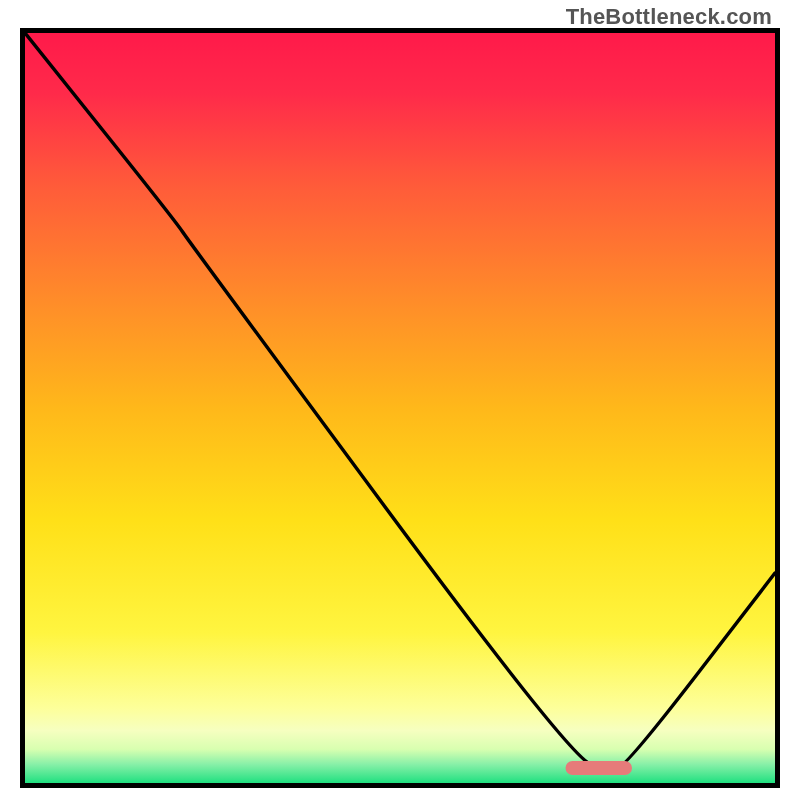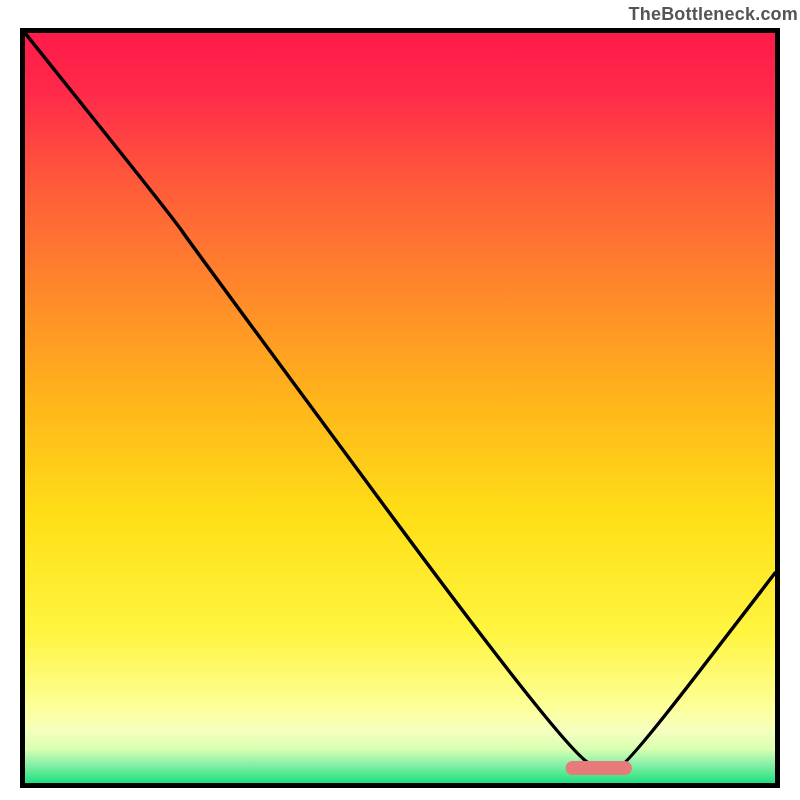--- a/index.html
+++ b/index.html
@@ -11,22 +11,22 @@
     font-family: Arial, Helvetica, sans-serif;
   }
   .container {
     position: relative;
     width: 800px;
     height: 800px;
   }
   .watermark {
     position: absolute;
     top: 4px;
-    right: 2px;
-    font-size: 18px;
+    right: 28px;
+    font-size: 22px;
     font-weight: 600;
     color: #555555;
     letter-spacing: 0.2px;
   }
   .plot-frame {
     position: absolute;
     left: 20px;
     top: 28px;
     width: 760px;
     height: 760px;

